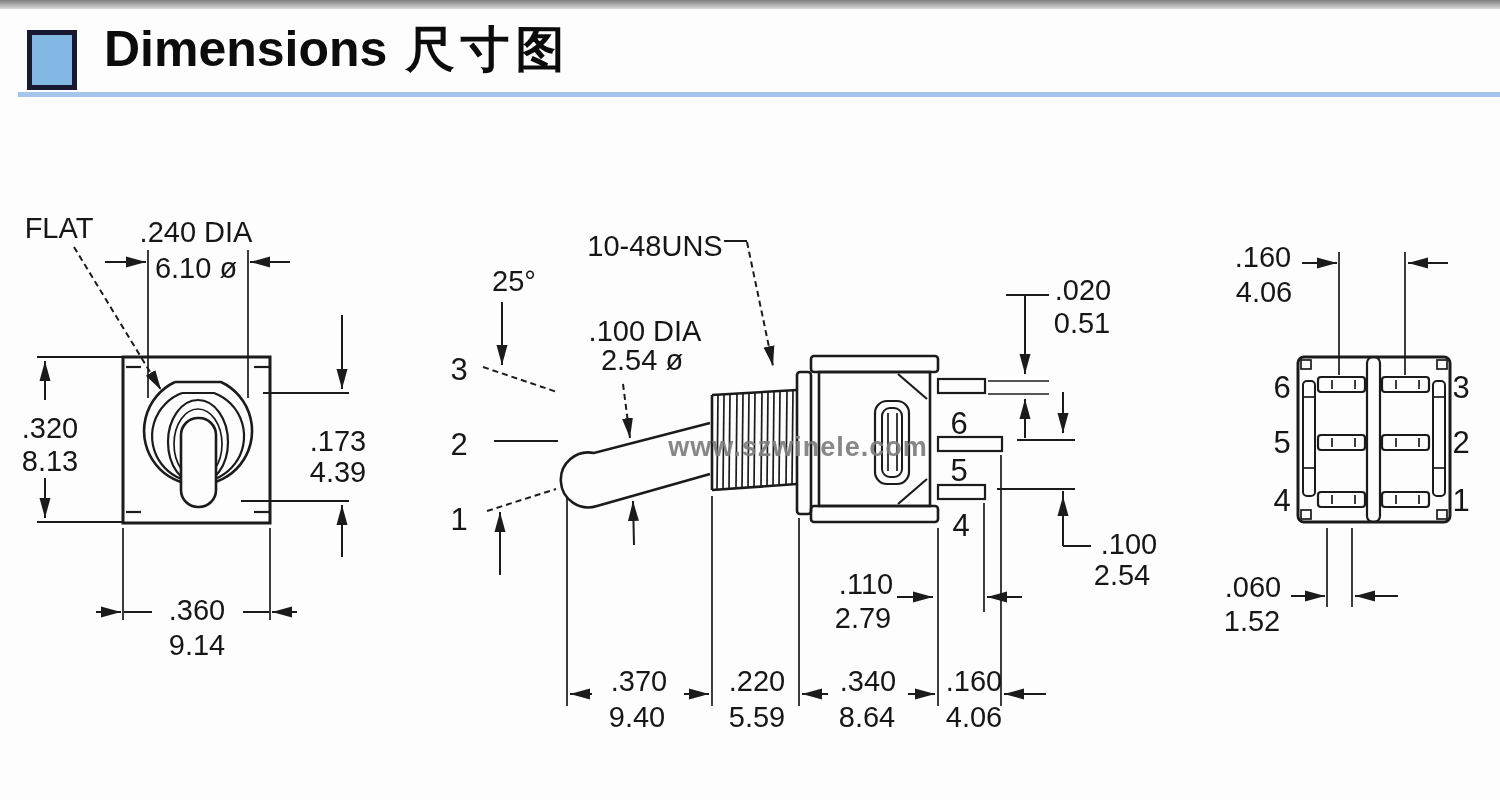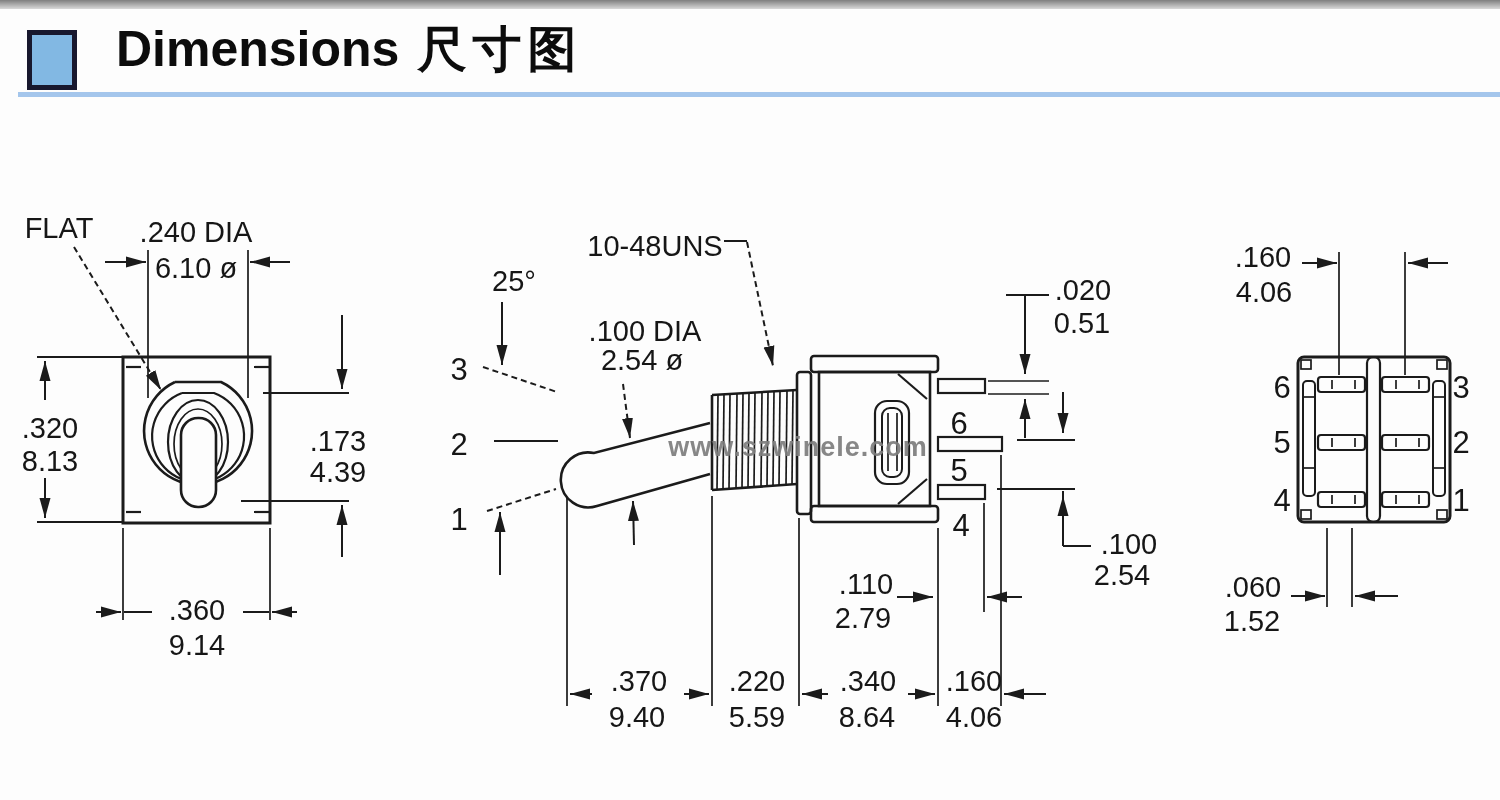--- a/index.html
+++ b/index.html
@@ -3,21 +3,21 @@
 <meta charset="utf-8">
 <style>
   html,body{margin:0;padding:0;background:#fdfdfd;width:1500px;height:800px;overflow:hidden;
             font-family:"Liberation Sans",sans-serif;}
   .page{position:relative;width:1500px;height:800px;background:#fdfdfd;}
   .topbar{position:absolute;top:0;left:0;width:1500px;height:9px;
           background:linear-gradient(#7f7f7f,#d9d9d9);}
   .header{position:absolute;top:9px;left:0;width:1500px;height:84px;background:#fdfdfd;}
   .sec-icon{position:absolute;left:27px;top:21px;width:40px;height:50px;
             background:#82b8e3;border:5px solid #18182e;}
-  .title{position:absolute;left:116px;top:8px;font-size:50px;font-weight:bold;color:#0c0c0c;
+  .title{position:absolute;left:104px;top:8px;font-size:50px;font-weight:bold;color:#0c0c0c;
          letter-spacing:0px;white-space:nowrap;}
   .title .zh{margin-left:18px;font-size:49px;letter-spacing:6px;}
   .blue-rule{position:absolute;top:92px;left:18px;width:1482px;height:5px;background:#a4c6ec;}
   svg{position:absolute;top:0;left:0;}
   .ln{stroke:#1b1b1b;fill:none;}
   .o3{stroke-width:3px;}   
   .o26{stroke-width:2.6px;}
   .o22{stroke-width:2.2px;}
   .d{stroke-width:2px;}    
   .t{stroke-width:1.7px;}  

